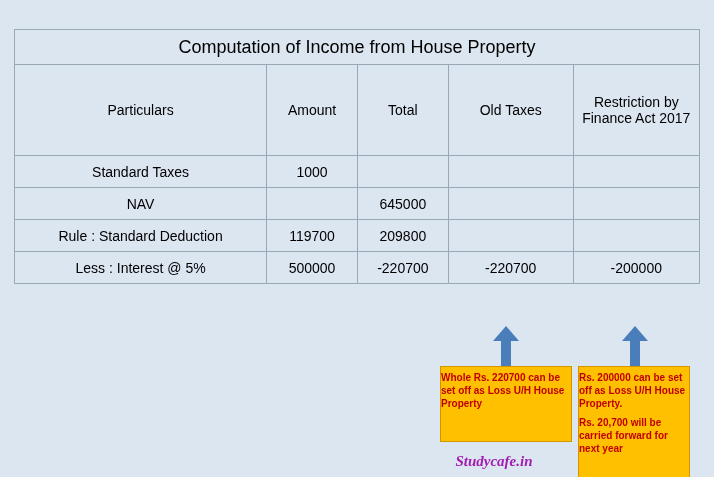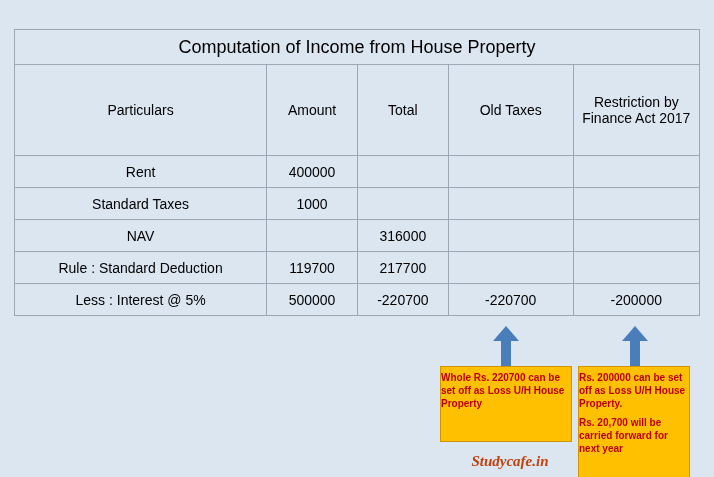--- a/index.html
+++ b/index.html
@@ -111,28 +111,28 @@
   #callout-right {
     left: 578px;
     top: 345px;
     width: 112px;
     height: 128px;
   }
   #callout-right .para2 { margin-top: 7px; }
 
   .brand {
     position: absolute;
-    left: 440px;
+    left: 424px;
     top: 432px;
     width: 140px;
     font-family: "Liberation Serif", serif;
     font-style: italic;
     font-weight: bold;
     font-size: 15px;
-    color: #c2410c;
+    color: #a21caf;
     text-align: center;
   }
 </style>
 </head>
 <body>
 
 <div class="sheet">
 
   <table class="calc">
     <tbody>
@@ -141,44 +141,37 @@
       </tr>
       <tr class="hdr-row">
         <td class="col-particulars">Particulars</td>
         <td class="col-amount">Amount</td>
         <td class="col-total">Total</td>
         <td class="col-oldrule">Old Taxes</td>
         <td class="col-restriction hdr-wrap">Restriction by Finance Act 2017</td>
       </tr>
 
       <tr class="data-row">
-        <td>Rent</td>
-        <td>400000</td>
-        <td></td>
-        <td></td>
-        <td></td>
-      </tr>
-      <tr class="data-row">
         <td>Standard Taxes</td>
         <td>1000</td>
         <td></td>
         <td></td>
         <td></td>
       </tr>
       <tr class="data-row">
         <td>NAV</td>
         <td></td>
-        <td>316000</td>
+        <td>645000</td>
         <td></td>
         <td></td>
       </tr>
       <tr class="data-row">
         <td>Rule : Standard Deduction</td>
         <td>119700</td>
-        <td>217700</td>
+        <td>209800</td>
         <td></td>
         <td></td>
       </tr>
       <tr class="data-row">
         <td>Less : Interest @ 5%</td>
         <td>500000</td>
         <td>-220700</td>
         <td>-220700</td>
         <td>-200000</td>
       </tr>

